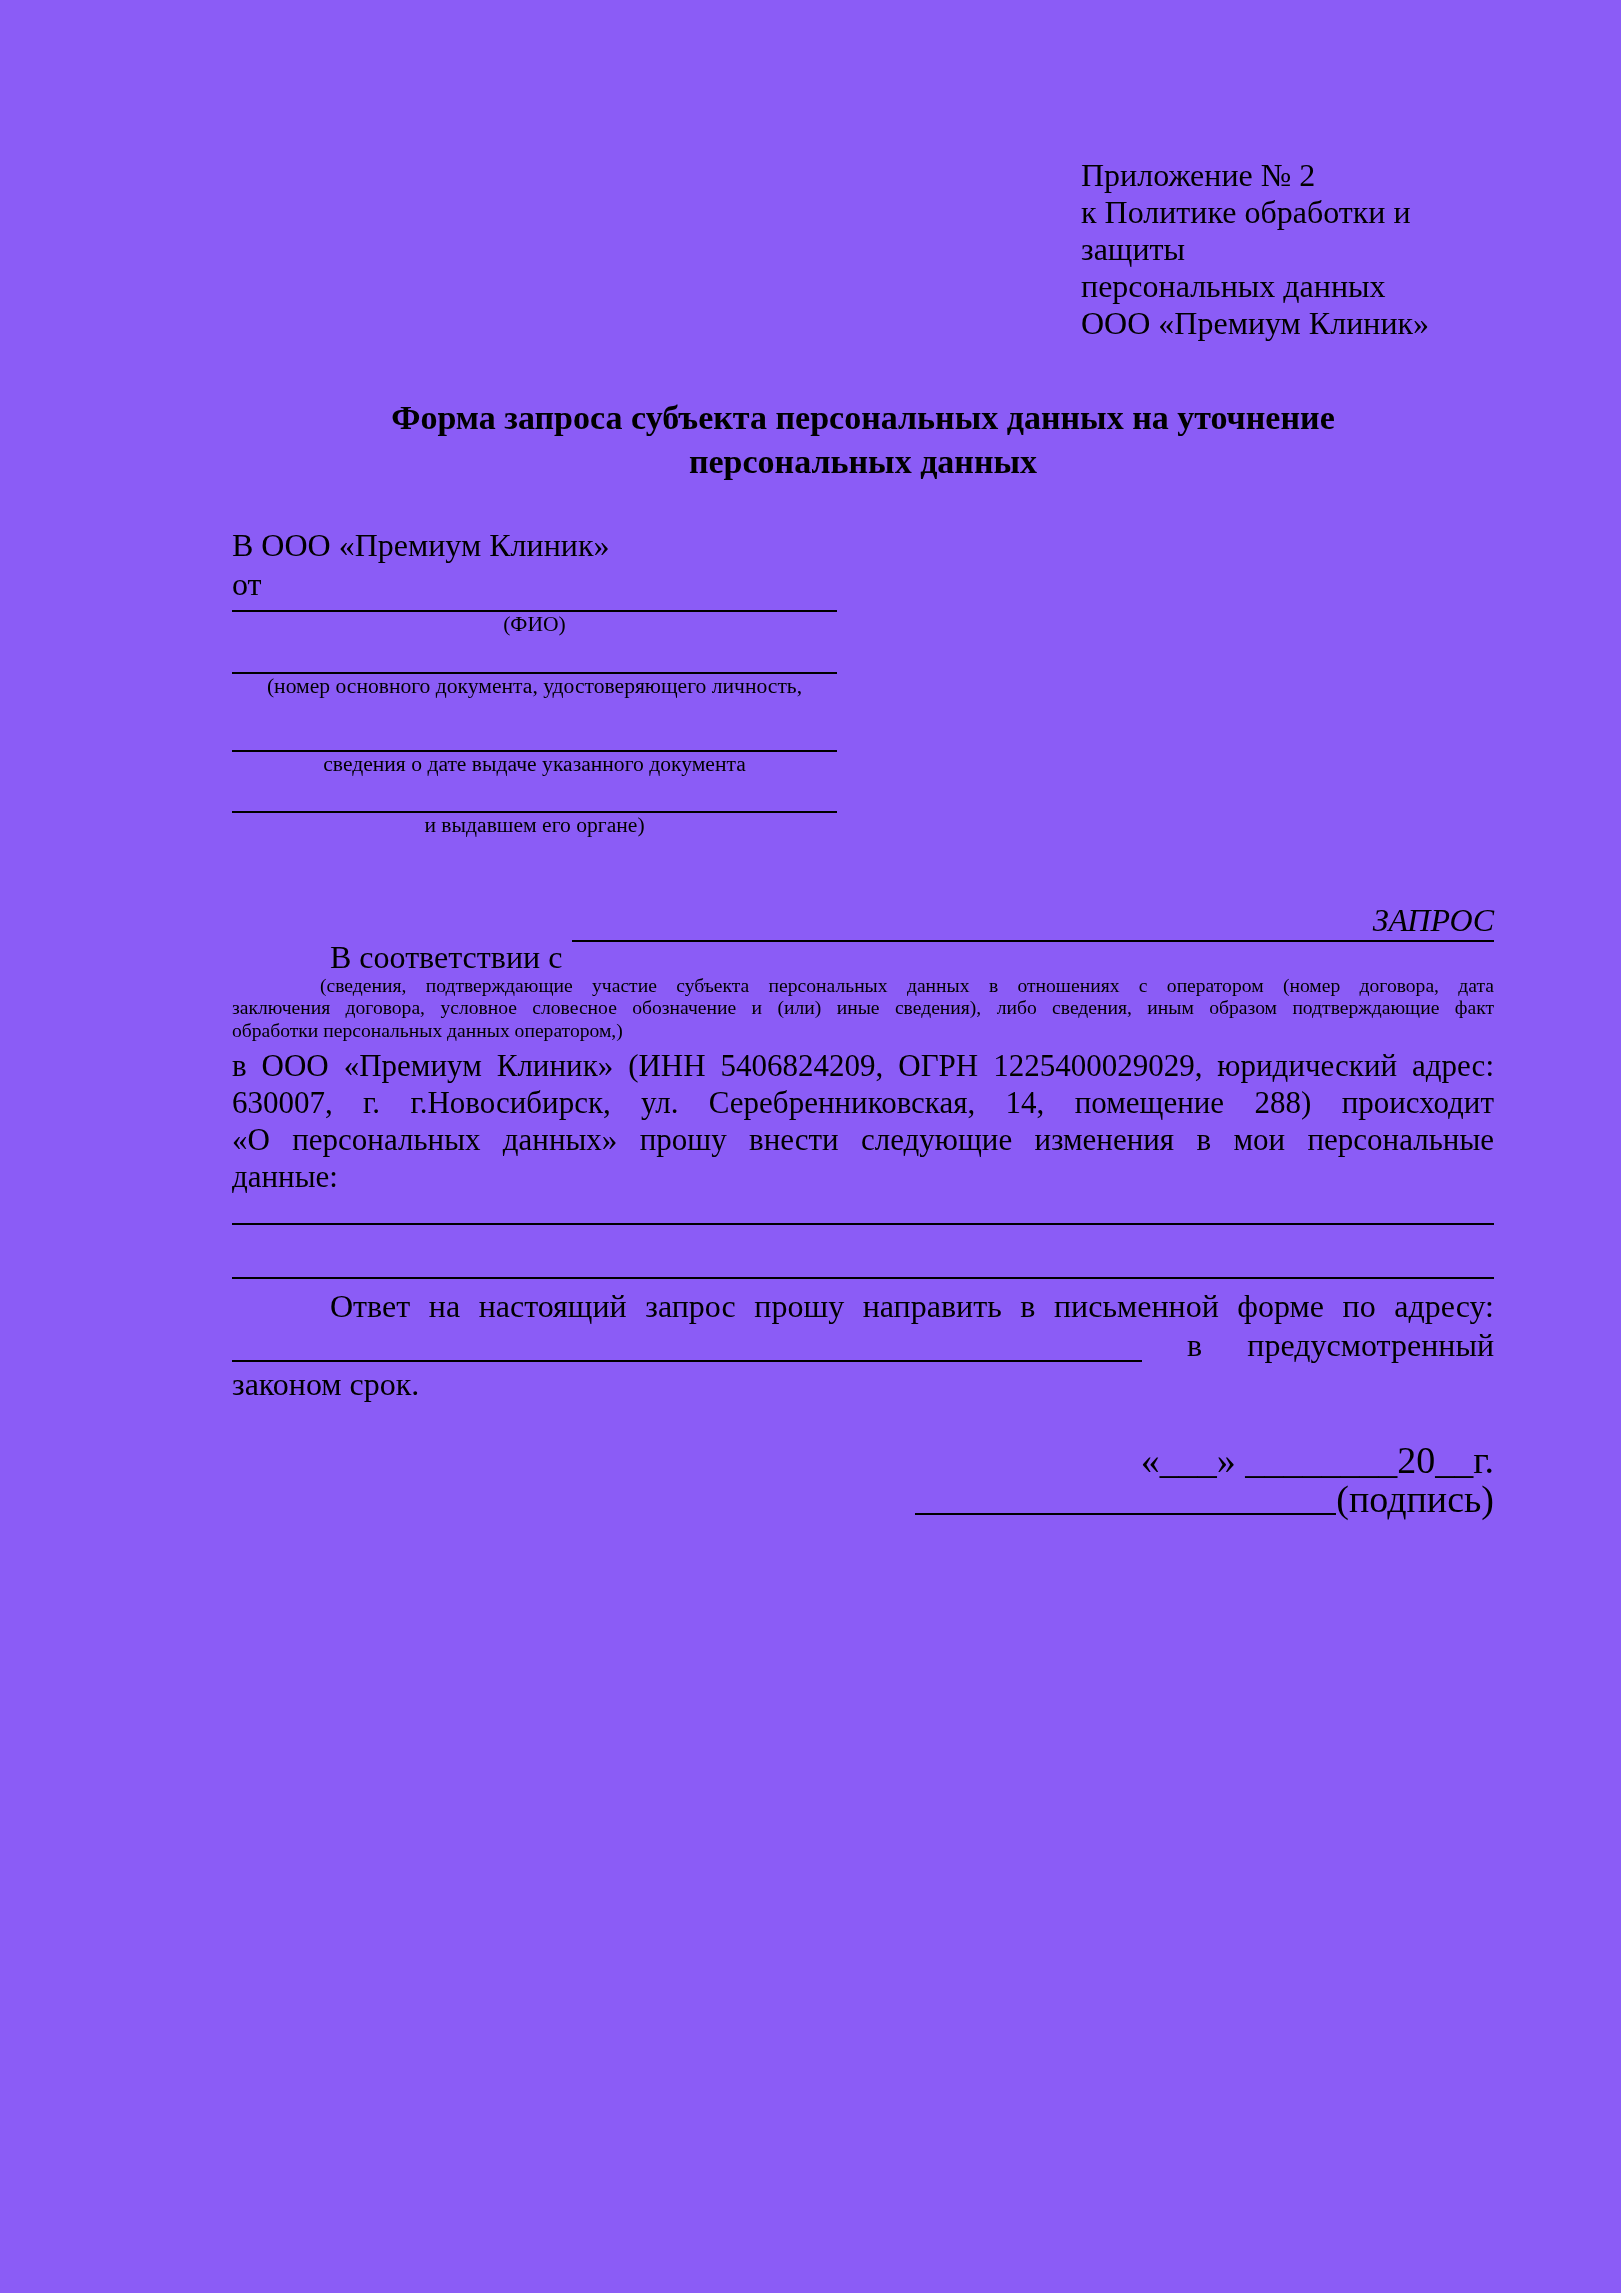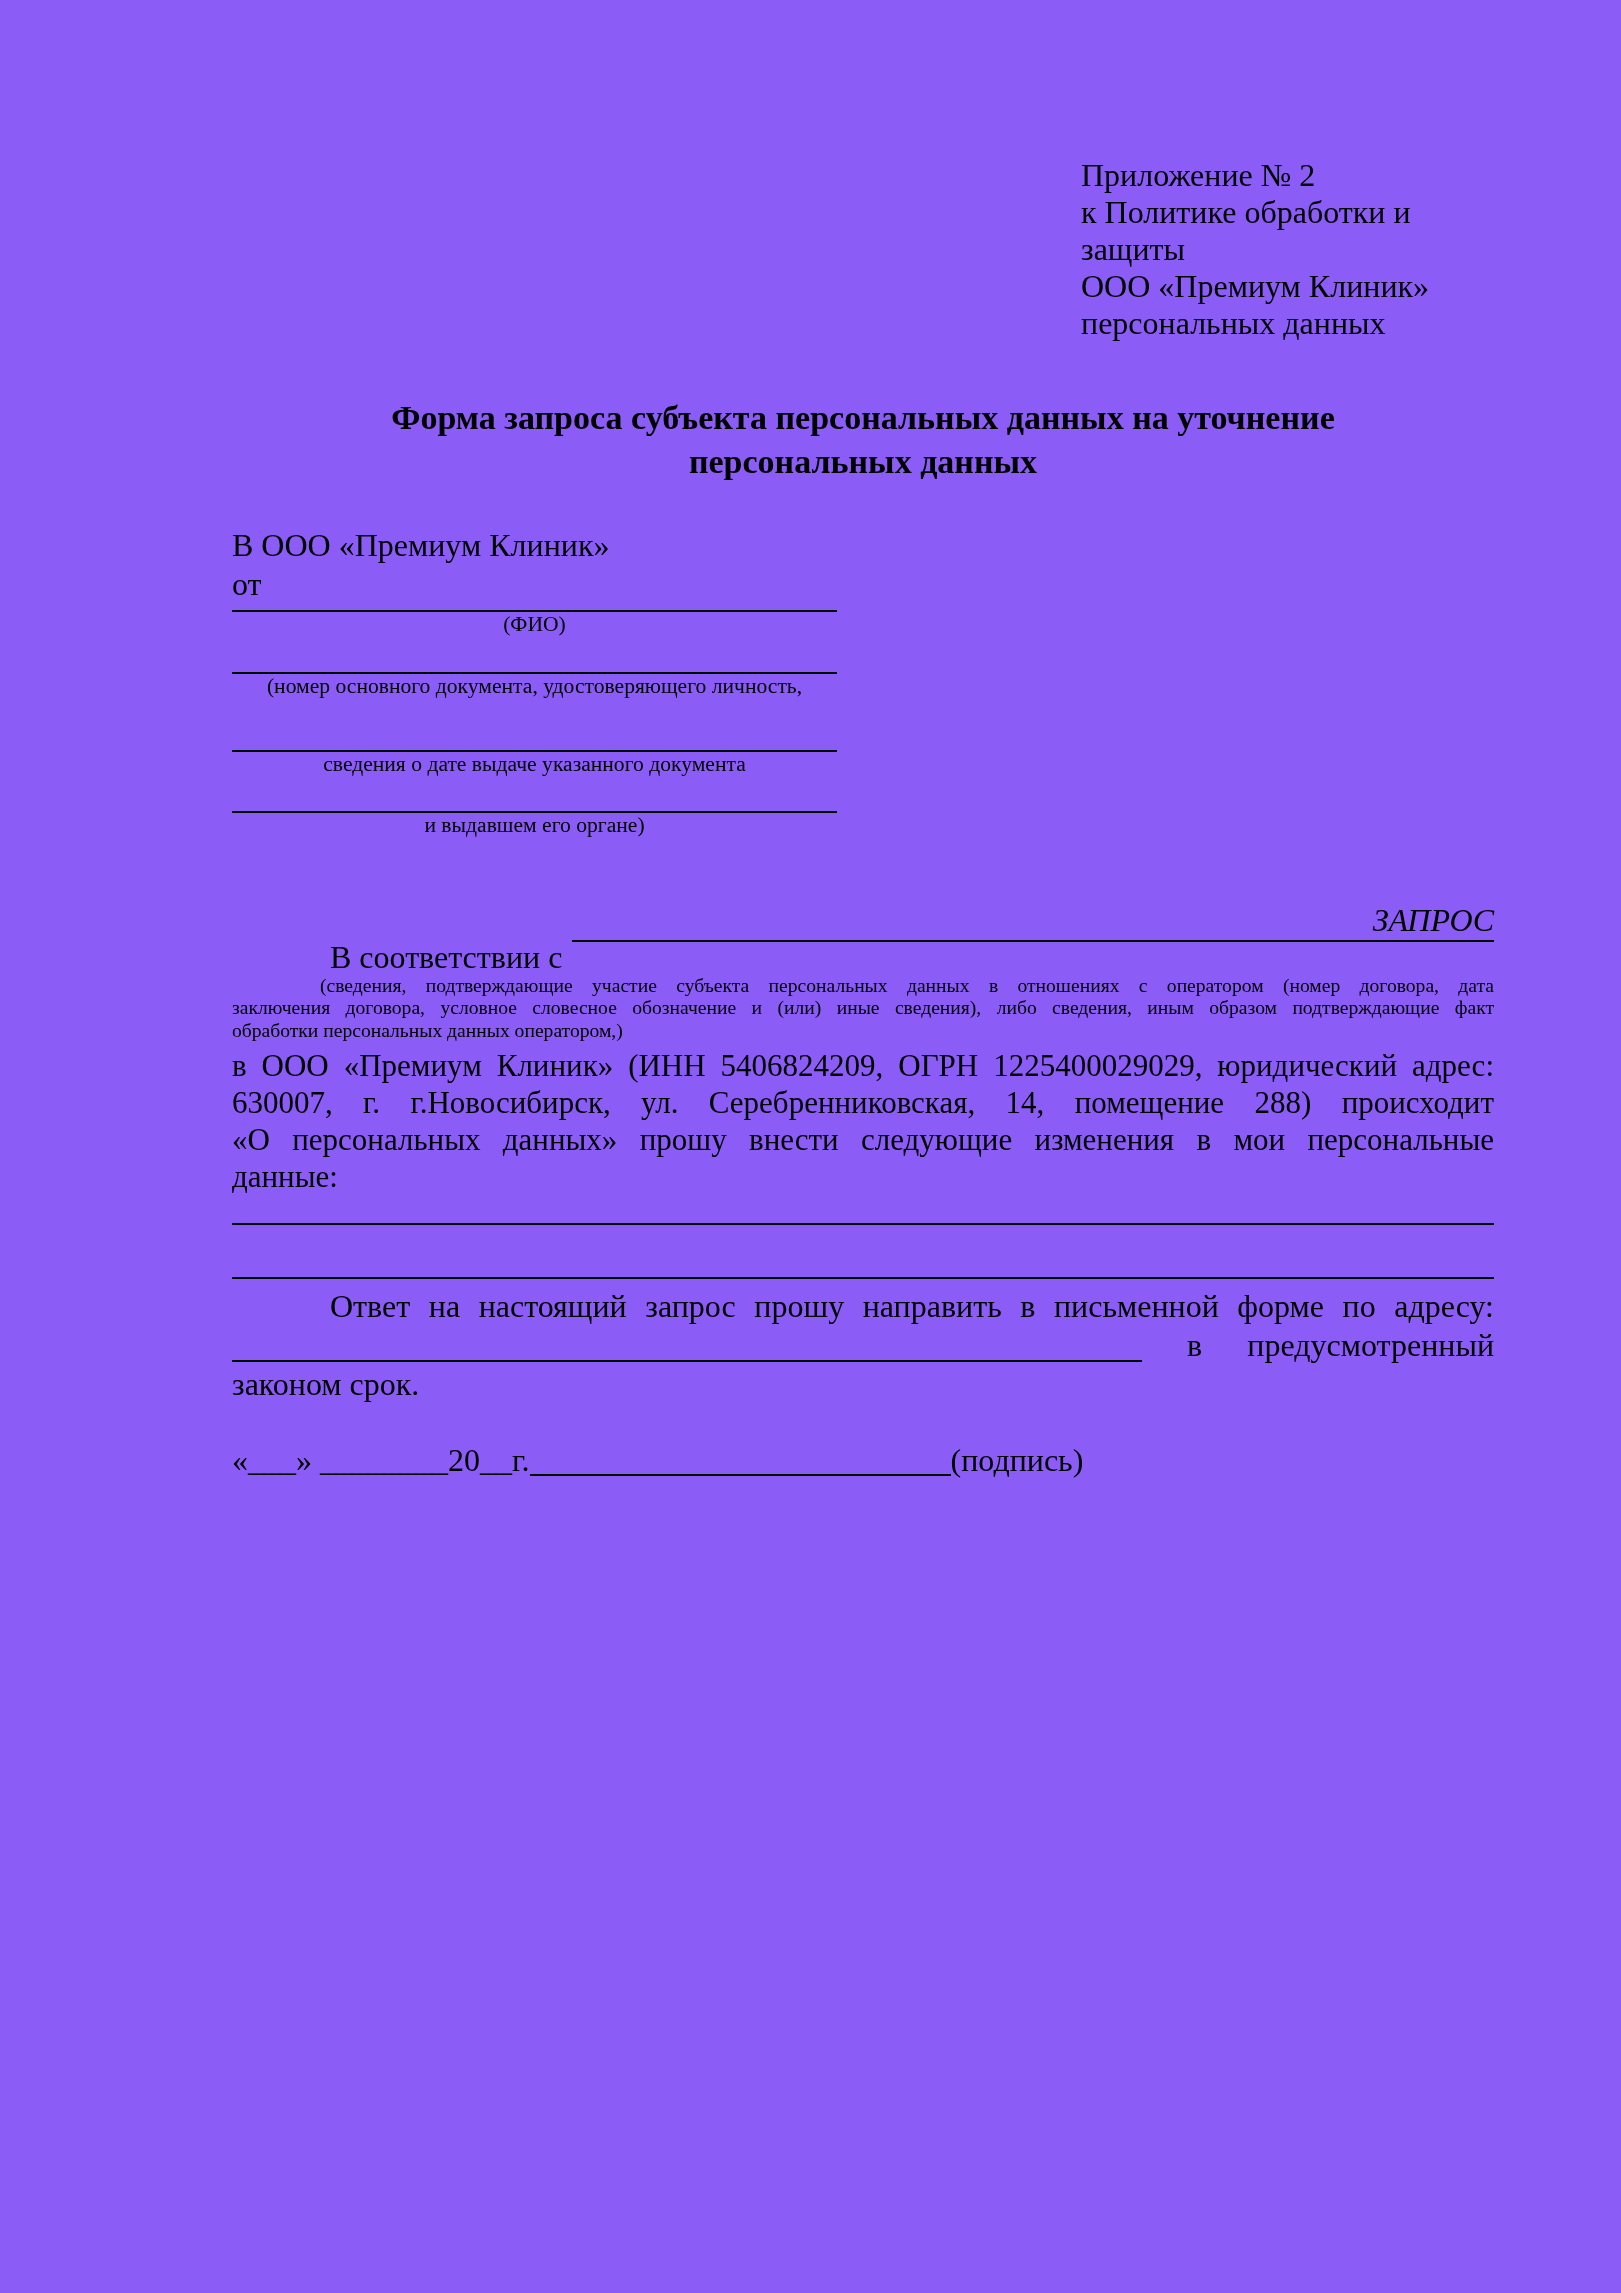--- a/index.html
+++ b/index.html
@@ -35,34 +35,34 @@
   .jline{text-align:justify;text-align-last:justify;}
   .body-par{margin-top:5px;font-size:31px;line-height:37px;font-family:Liberation Serif, serif;}
   .rule-a{height:28px;}
   .rule-b{height:52px;}
   .reply-1{margin-top:8px;padding-left:98px;font-size:32px;line-height:39px;}
   .reply-2{display:flex;justify-content:space-between;align-items:flex-end;height:39px;font-size:32px;}
   .addr-fill{width:910px;height:0;border-bottom:2px solid #000;margin-bottom:3.9px;}
   .reply-2 span{line-height:39px;}
   .reply-3{font-size:32px;line-height:39px;}
   
-  .sig-row{margin-top:37px;display:flex;justify-content:flex-start;align-items:flex-end;font-size:32px;line-height:39px;}
+  .sig-row{margin-top:37px;display:flex;justify-content:center;align-items:flex-end;font-size:38px;line-height:39px;flex-direction:column;}
   .sig-group{display:flex;align-items:flex-end;}
   .sig-fill{width:421px;height:0;border-bottom:2px solid #000;margin-bottom:4.9px;}
 </style>
 </head>
 <body>
 
 <div class="page">
 
   <div class="annex">
     <div>Приложение № 2</div>
     <div>к Политике обработки и защиты</div>
+    <div>персональных данных</div>
     <div>ООО «Премиум Клиник»</div>
-    <div>персональных данных</div>
   </div>
 
   <div class="doc-title">Форма запроса субъекта персональных данных на уточнение персональных данных</div>
 
   <div class="addressee">
     <div>В ООО «Премиум Клиник»</div>
     <div>от</div>
 
     <div class="blank addr-blank-1"></div>
     <div class="caption">(ФИО)</div>

